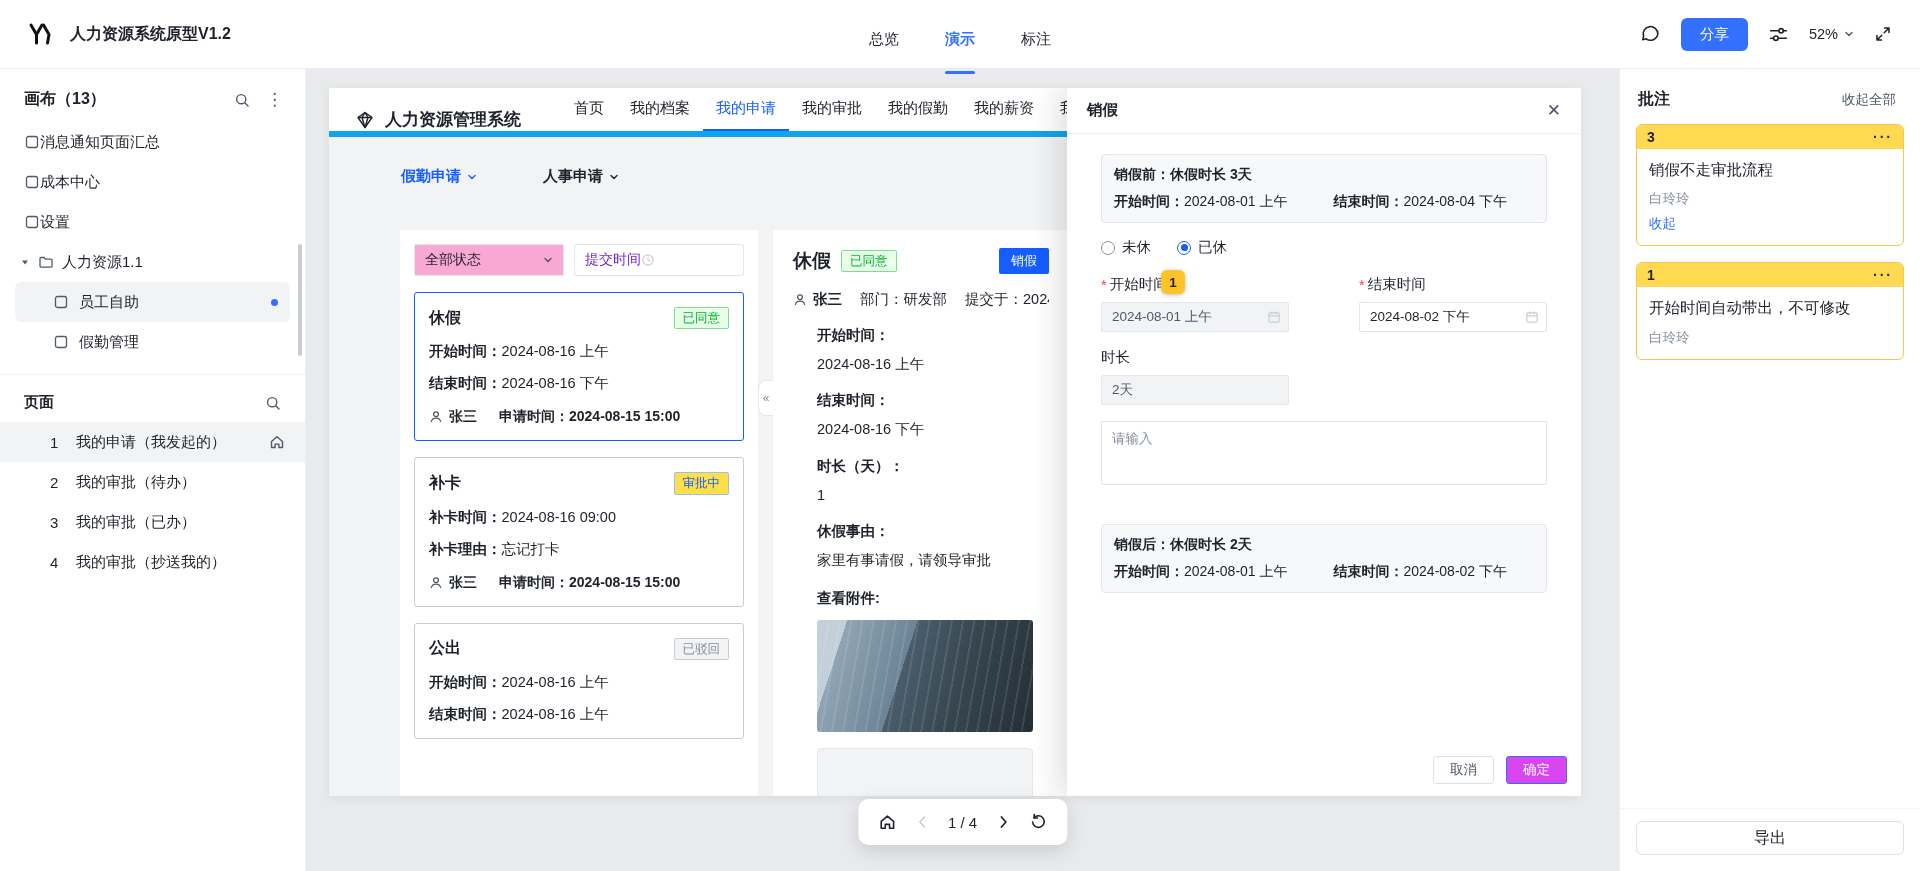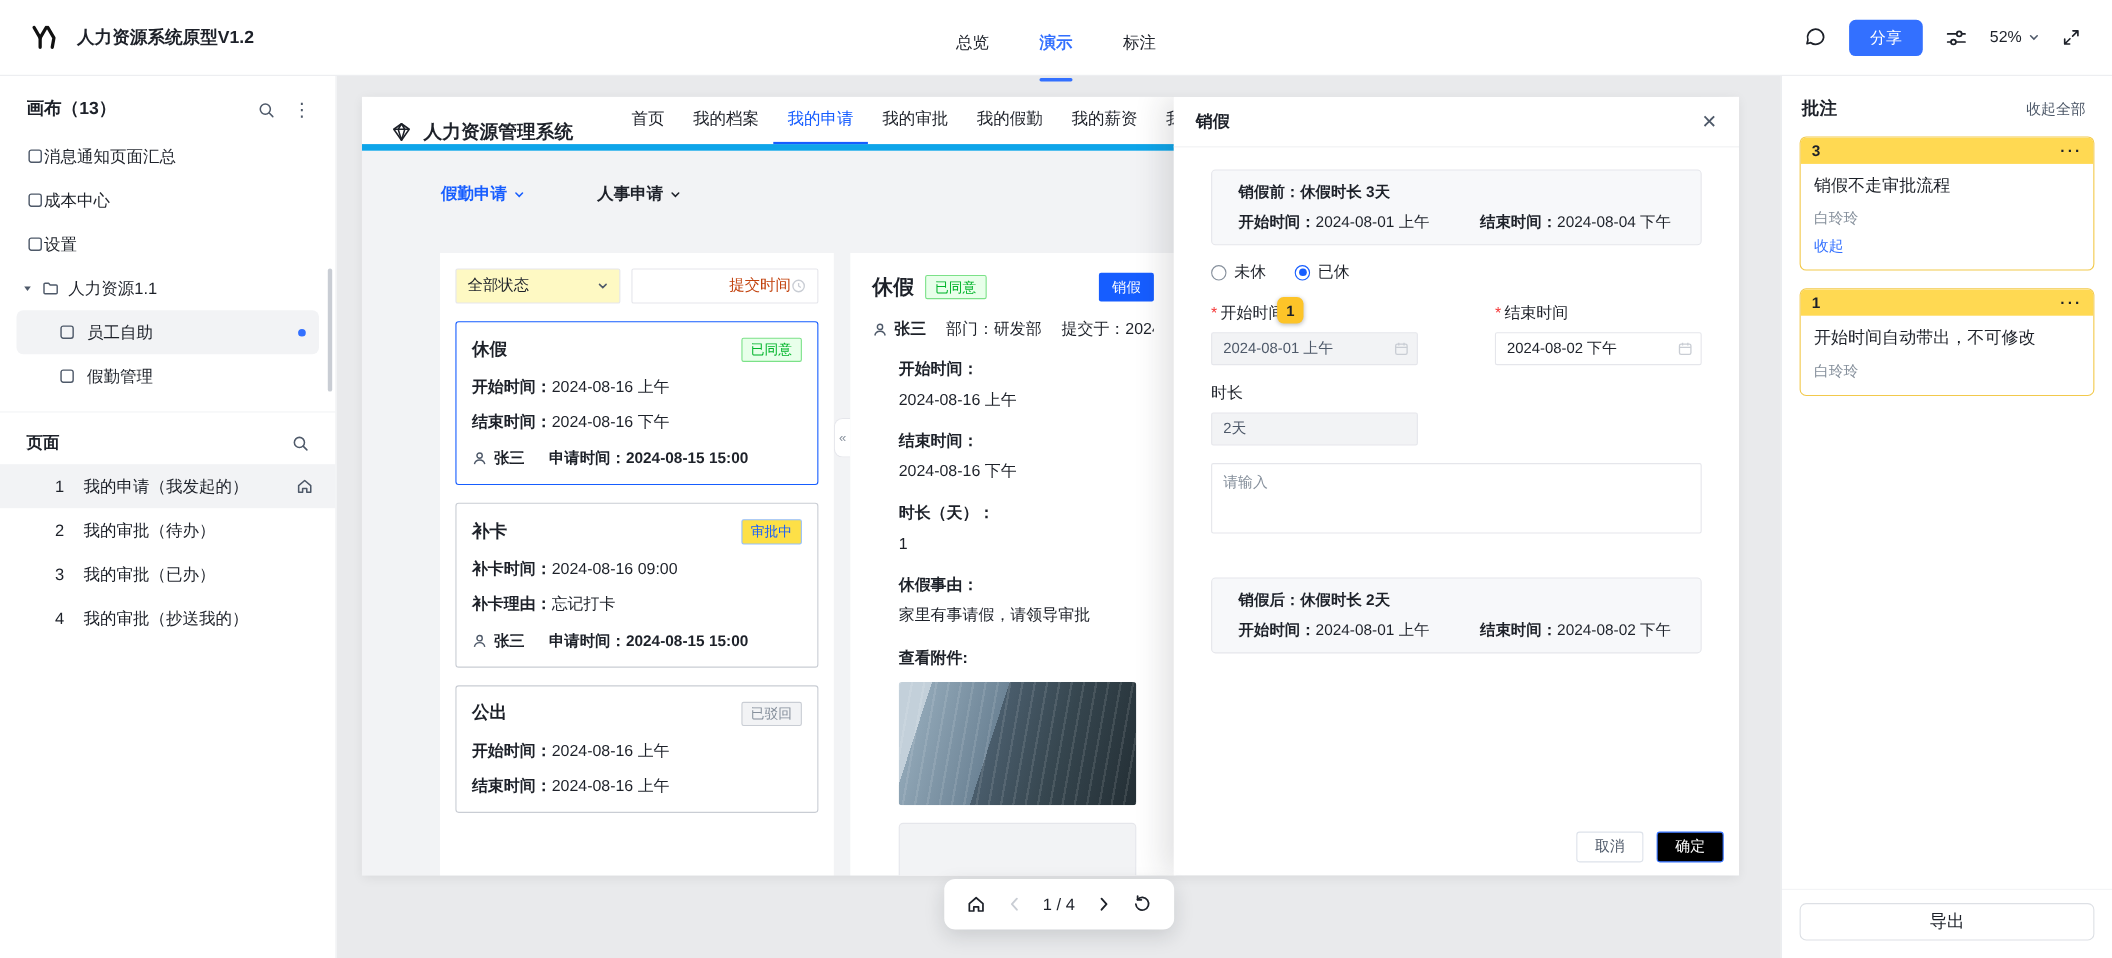--- a/index.html
+++ b/index.html
@@ -52,22 +52,22 @@
 
 
 .pcontent{position:absolute;top:49px;left:0;right:0;bottom:0}
 .ptabs{position:absolute;left:72px;top:30px;display:flex;gap:66px;font-size:15px}
 .ptab{display:flex;align-items:center;gap:6px;cursor:pointer;color:#1d2129;font-weight:600}
 .ptab.active{color:#165dff}
 .ptab .icon{color:inherit}
 
 .list-panel{position:absolute;left:71px;top:93px;width:358px;bottom:0;background:#fff;padding:14px;overflow:hidden}
 .filter-row{display:flex;gap:10px}
-.select{width:150px;height:32px;border:1px solid #e5e6eb;border-radius:2px;display:flex;align-items:center;justify-content:space-between;padding:0 10px;font-size:14px;cursor:pointer;background:#fef9c3}
-.time-filter{flex:1;height:32px;border:1px solid #e5e6eb;border-radius:2px;display:flex;align-items:center;justify-content:flex-end;padding:0 10px;font-size:14px;color:#c2410c;cursor:pointer;background:#fff}
+.select{width:150px;height:32px;border:1px solid #e5e6eb;border-radius:2px;display:flex;align-items:center;justify-content:space-between;padding:0 10px;font-size:14px;cursor:pointer;background:#f9a8d4}
+.time-filter{flex:1;height:32px;border:1px solid #e5e6eb;border-radius:2px;display:flex;align-items:center;justify-content:flex-start;padding:0 10px;font-size:14px;color:#6d28d9;cursor:pointer;background:#fff}
 .time-filter .icon{color:#c9cdd4}
 .pcard{border:1px solid #c9cdd4;border-radius:3px;padding:14px;margin-top:16px;cursor:pointer;background:#fff}
 .pcard.selected{border-color:#165dff}
 .pcard-head{display:flex;align-items:center}
 .pcard-title{font-size:16px;font-weight:700}
 .badge{margin-left:auto;font-size:12.5px;padding:2px 8px;border-radius:2px;border:1px solid;line-height:1.3;flex:none}
 .badge.inlin{margin-left:0}
 .badge.green{color:#00b42a;border-color:#7be188;background:#e8ffea}
 .badge.blue{color:#165dff;border-color:#94bfff;background:#fde047}
 .badge.gray{color:#86909c;border-color:#c9cdd4;background:#f2f3f5}
@@ -93,21 +93,21 @@
  repeating-linear-gradient(100deg,rgba(255,255,255,.10) 0 2px,rgba(255,255,255,0) 2px 11px),
  linear-gradient(108deg,#c3d0da 0%,#c3d0da 12%,#8fa5b5 12%,#6d8496 40%,#4a5d6c 40%,#36464f 66%,#232e34 100%)}
 .attach-file{margin-left:24px;margin-top:16px;width:216px;height:70px;background:#f2f3f5;border:1px solid #e5e6eb;border-radius:4px}
 
 
 .modal{position:absolute;top:0;right:0;width:514px;height:708px;background:#fff;z-index:20;box-shadow:-10px 0 26px rgba(29,33,41,.13)}
 .m-head{height:46px;display:flex;align-items:center;padding:0 20px;border-bottom:1px solid #f0f1f2}
 .m-title{font-size:15.5px;font-weight:700}
 .m-close{margin-left:auto;font-size:17px;color:#4e5969;cursor:pointer;background:none;border:none}
 .m-body{position:relative;padding:20px 34px 0;height:662px}
-.info-box{background:#f7f8fa;border:1px solid #e5e6eb;border-radius:4px;padding:11px 24px;font-size:14px}
+.info-box{background:#f7f8fa;border:1px solid #e5e6eb;border-radius:4px;padding:11px 12px;font-size:14px}
 .info-sum{font-weight:700}
 .info-line{display:flex;gap:46px;margin-top:9px}
 .info-line b{font-weight:700}
 .radio-row{display:flex;gap:26px;margin-top:15px;font-size:14.5px;align-items:center}
 .radio{display:flex;align-items:center;gap:7px;cursor:pointer}
 .rdot{width:14px;height:14px;border-radius:50%;border:1px solid #86909c;background:#fff;flex:none}
 .radio.checked .rdot{border-color:#165dff;position:relative}
 .radio.checked .rdot::after{content:"";position:absolute;inset:2.5px;background:#165dff;border-radius:50%}
 .form-row{display:flex;gap:70px;margin-top:18px}
 .fcol{width:188px;position:relative}
@@ -119,21 +119,21 @@
 .finput input.dis{background:#f2f3f5;color:#4e5969}
 .cal-ic{position:absolute;right:8px;top:8px;color:#c9cdd4}
 .fsingle{margin-top:16px;width:188px}
 .freason{margin-top:16px}
 textarea.reason{width:100%;height:64px;border:1px solid #e5e6eb;border-radius:2px;padding:8px 10px;font-size:13.5px;font-family:inherit;resize:none;color:#1d2129}
 textarea.reason::placeholder{color:#86909c}
 .after-box{margin-top:36px}
 .m-foot{position:absolute;bottom:12px;right:14px;display:flex;gap:12px}
 .btn{height:28px;padding:0 16px;border-radius:3px;font-size:13.5px;cursor:pointer}
 .btn.ghost{background:#fff;border:1px solid #dde2ea;color:#4e5969}
-.btn.primary{background:#000000;border:1px solid #3370ff;color:#fff}
+.btn.primary{background:#d946ef;border:1px solid #3370ff;color:#fff}
 
 
 .pager{position:absolute;left:50%;bottom:26px;transform:translateX(-50%);height:46px;background:#fff;border-radius:10px;box-shadow:0 6px 18px rgba(29,33,41,.15);display:flex;align-items:center;gap:18px;padding:0 20px;z-index:25}
 .pager .pbtn{cursor:pointer;color:#1d2129;background:none;border:none;display:flex}
 .pager .pbtn.disabled{color:#c9cdd4;cursor:default}
 .pager-text{font-size:15px}
 
 
 .cm{position:absolute;top:69px;right:0;bottom:0;width:301px;background:#fff;border-left:1px solid #ebedf0;z-index:30}
 .cm-head{display:flex;align-items:center;justify-content:space-between;padding:20px 24px 14px 18px}

